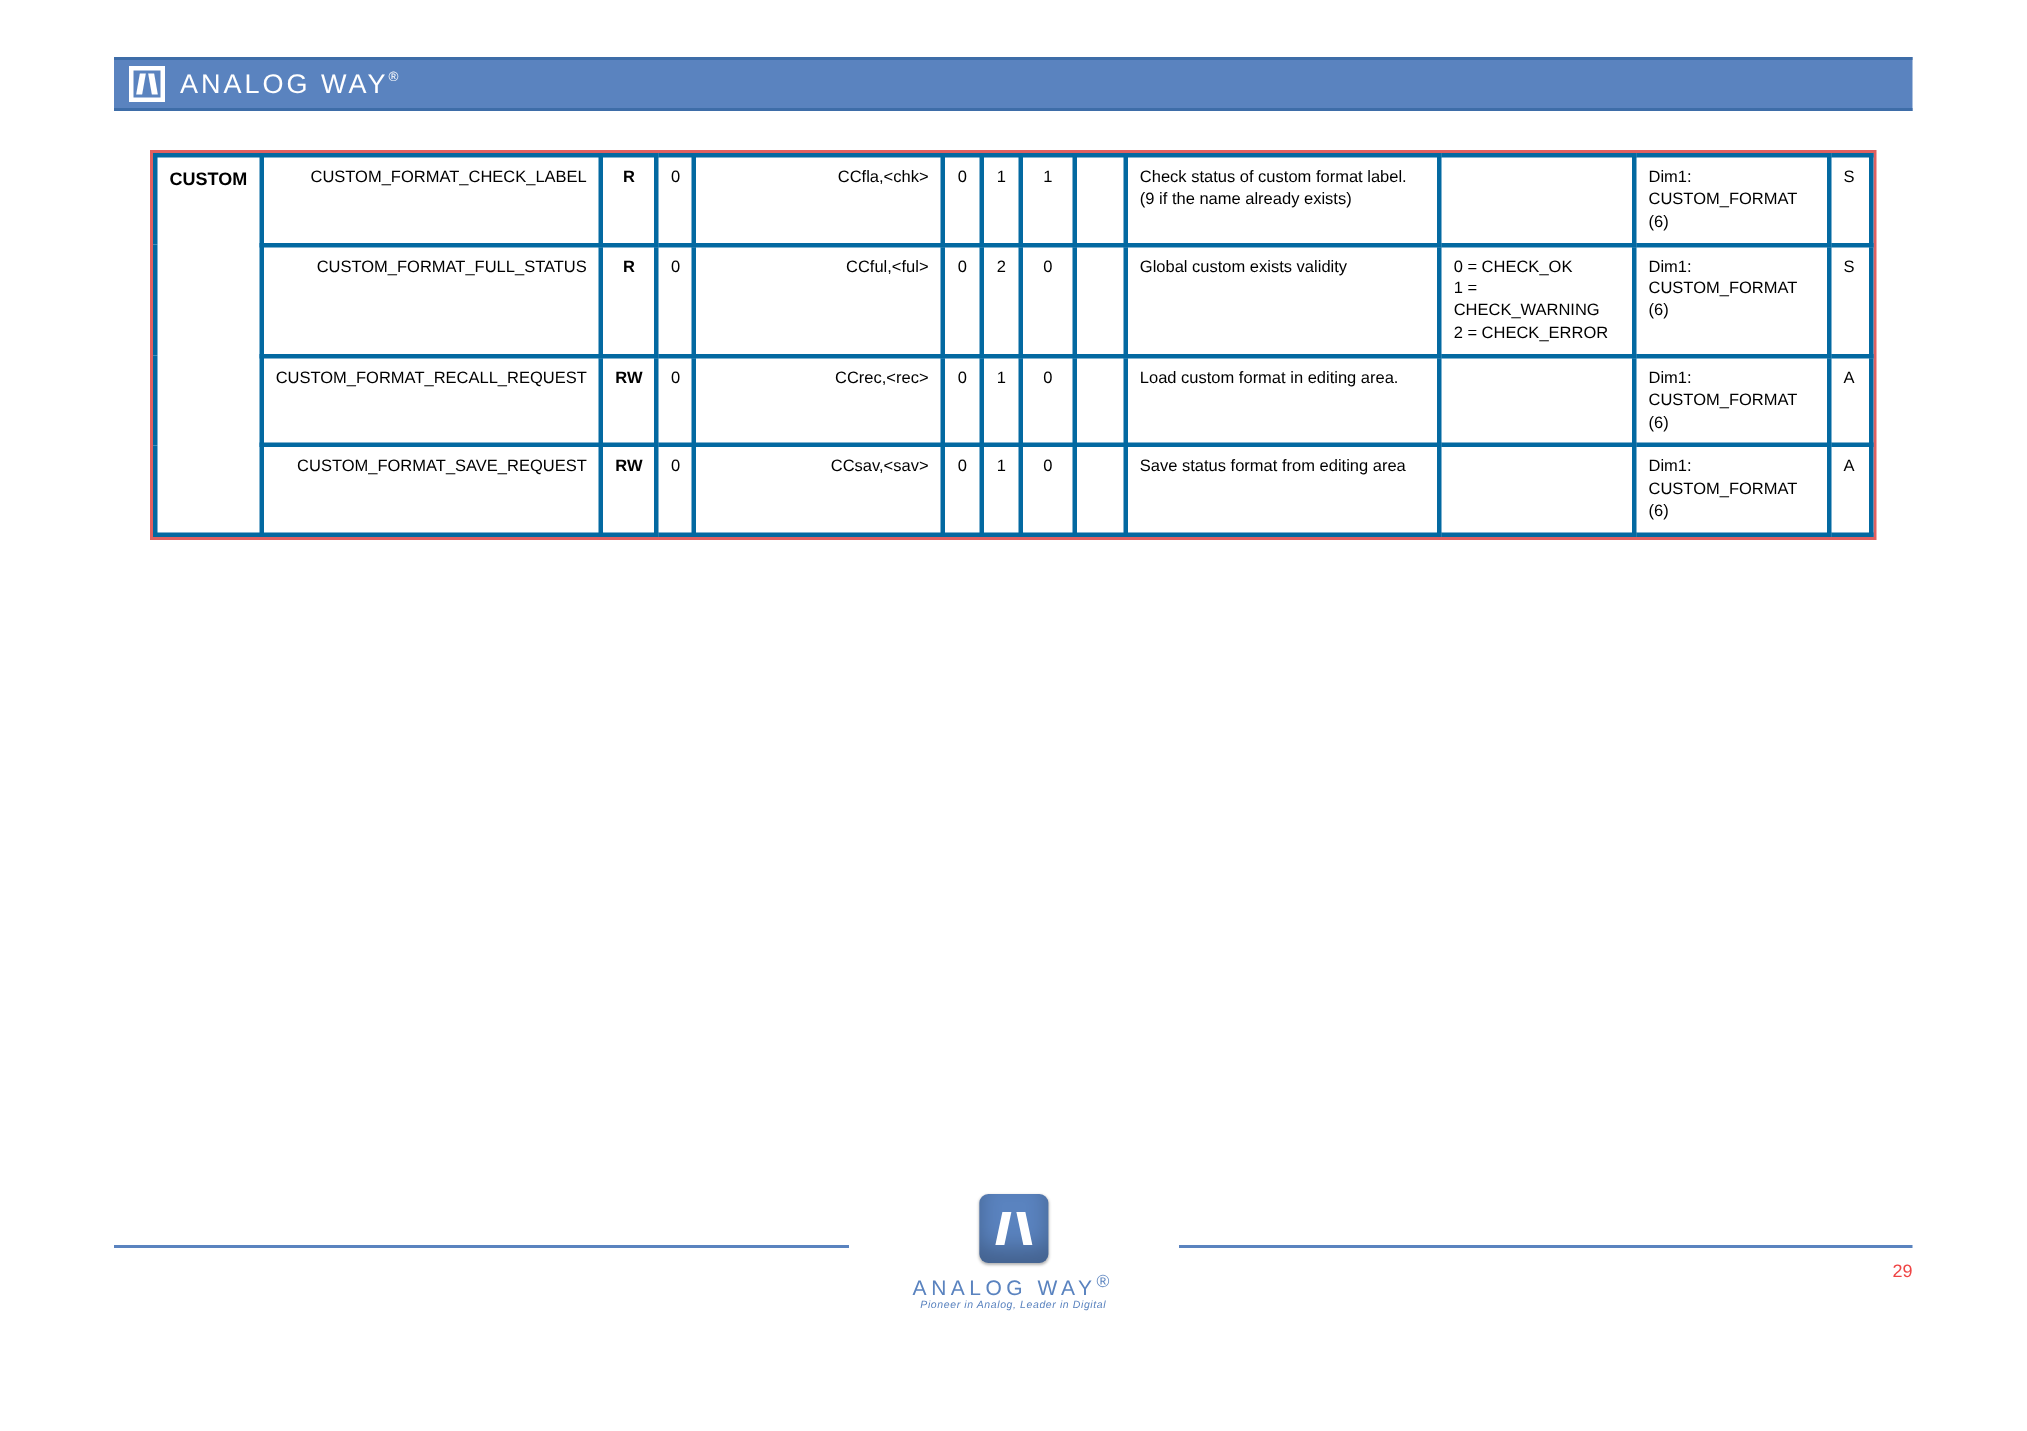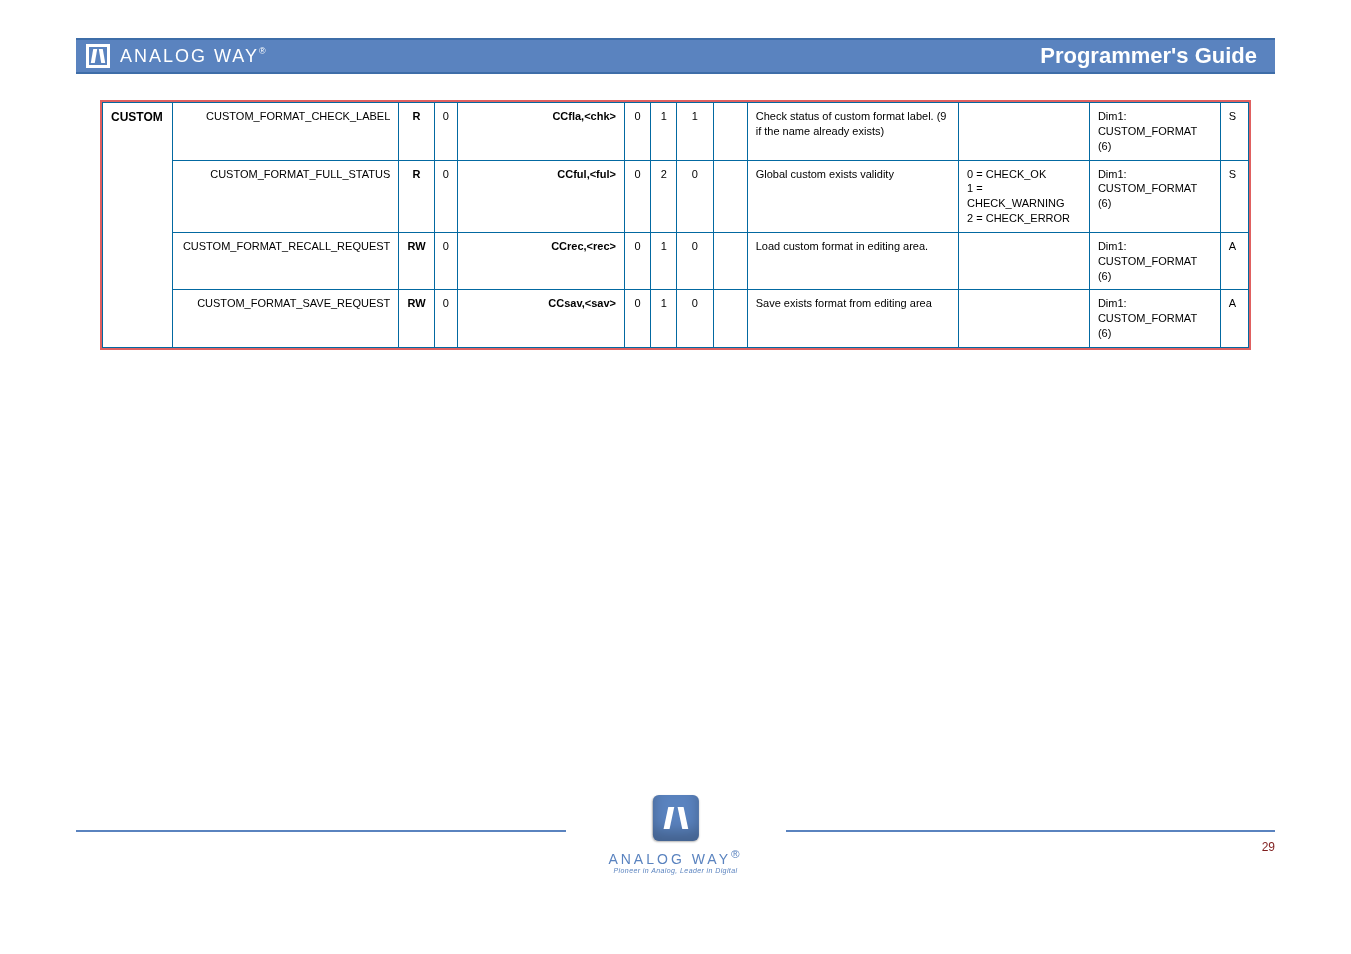--- a/index.html
+++ b/index.html
@@ -57,37 +57,37 @@
   }
 
   
   .table-wrap {
     position: absolute;
     top: 100px; left: 100px; right: 100px;
     border: 2px solid #e06060;
   }
   table { border-collapse: collapse; width: 100%; }
   td {
-    border: 1px solid #0369a1;
+    border: 3px solid #0369a1;
     padding: 6px 8px;
     vertical-align: top;
     font-size: 11px;
     line-height: 1.35;
     margin-top: 28px;
   }
   .rowgrp {
     width: 70px;
     font-weight: 700;
     vertical-align: top;
     font-size: 12px;
   }
   .c-cmd  { width: 190px; }
   .c-rw   { width: 22px; text-align:center; font-weight:700;}
   .c-nr   { width: 22px; text-align:center; }
-  .c-ret  { width: 166px; font-weight: bold; }
+  .c-ret  { width: 166px; }
   .c-n1   { width: 26px; text-align:center;}
   .c-n2   { width: 26px; text-align:center;}
   .c-n3   { width: 36px; text-align:center;}
   .c-empty{ width: 34px; }
   .c-desc { width: 210px; }
   .c-enum { width: 130px; }
   .c-dim  { width: 130px; }
   .c-last { width: 28px; }
 
   
@@ -114,38 +114,37 @@
   }
   .footer-logo .mark::before { left:4px; transform:skewX(-12deg);}
   .footer-logo .mark::after  { right:4px; transform:skewX(12deg);}
   .footer-logo .txt {
     color:#5a83bf; letter-spacing:3px; font-size:14px;
   }
   .footer-logo .sub {
     color:#5a83bf; font-size:7px; letter-spacing:.4px; font-style:italic;
   }
   .pagenum {
-    position:absolute; right:76px; bottom: 100px; font-size:12px; color:#7f1d1d;
+    position:absolute; right:76px; bottom: 100px; font-size:12px; color:#ef4444;
   }
 
   .nowrap { white-space: nowrap; text-align: right; }
 </style>
 </head>
 <body>
 
 <div class="topbar">
   <div class="left">
     <div class="logo-box">
       <div class="logo-mark"></div>
     </div>
     <div class="brand">
       <span>ANALOG WAY</span><sup>®</sup>
     </div>
   </div>
-  <div class="title-right">Programmer's Guide</div>
 </div>
 
 <div class="table-wrap">
   <table>
     <tbody>
 
       <tr>
         <td class="rowgrp" rowspan="4">CUSTOM</td>
         <td class="c-cmd nowrap">CUSTOM_FORMAT_CHECK_LABEL</td>
         <td class="c-rw">R</td>
@@ -195,21 +194,21 @@
 
       <tr>
         <td class="c-cmd nowrap">CUSTOM_FORMAT_SAVE_REQUEST</td>
         <td class="c-rw">RW</td>
         <td class="c-nr">0</td>
         <td class="c-ret nowrap">CCsav,&lt;sav&gt;</td>
         <td class="c-n1">0</td>
         <td class="c-n2">1</td>
         <td class="c-n3">0</td>
         <td class="c-empty"></td>
-        <td class="c-desc">Save exists format from editing area</td>
+        <td class="c-desc">Save status format from editing area</td>
         <td class="c-enum"></td>
         <td class="c-dim">Dim1: CUSTOM_FORMAT (6)</td>
         <td class="c-last">A</td>
       </tr>
     </tbody>
   </table>
 </div>
 
 <div class="footer-rule l"></div>
 <div class="footer-rule r"></div>

